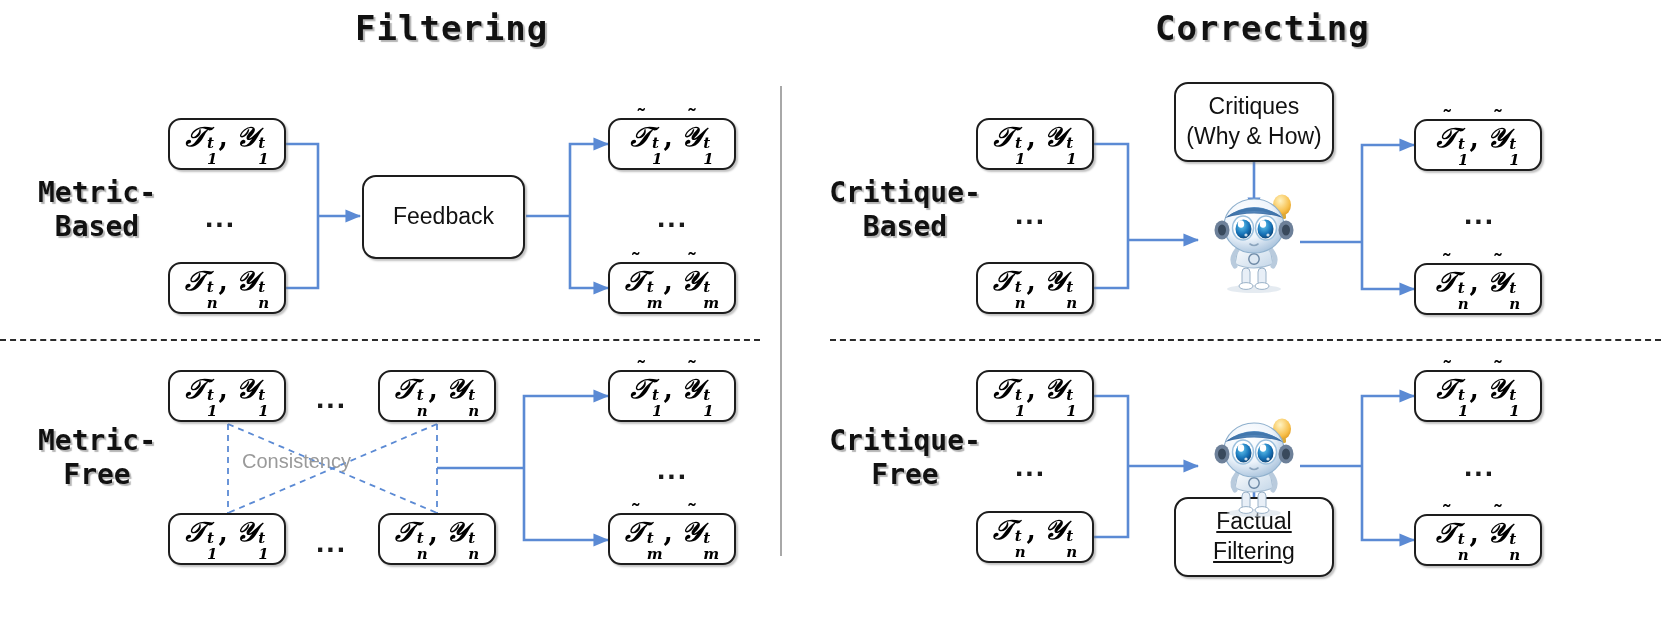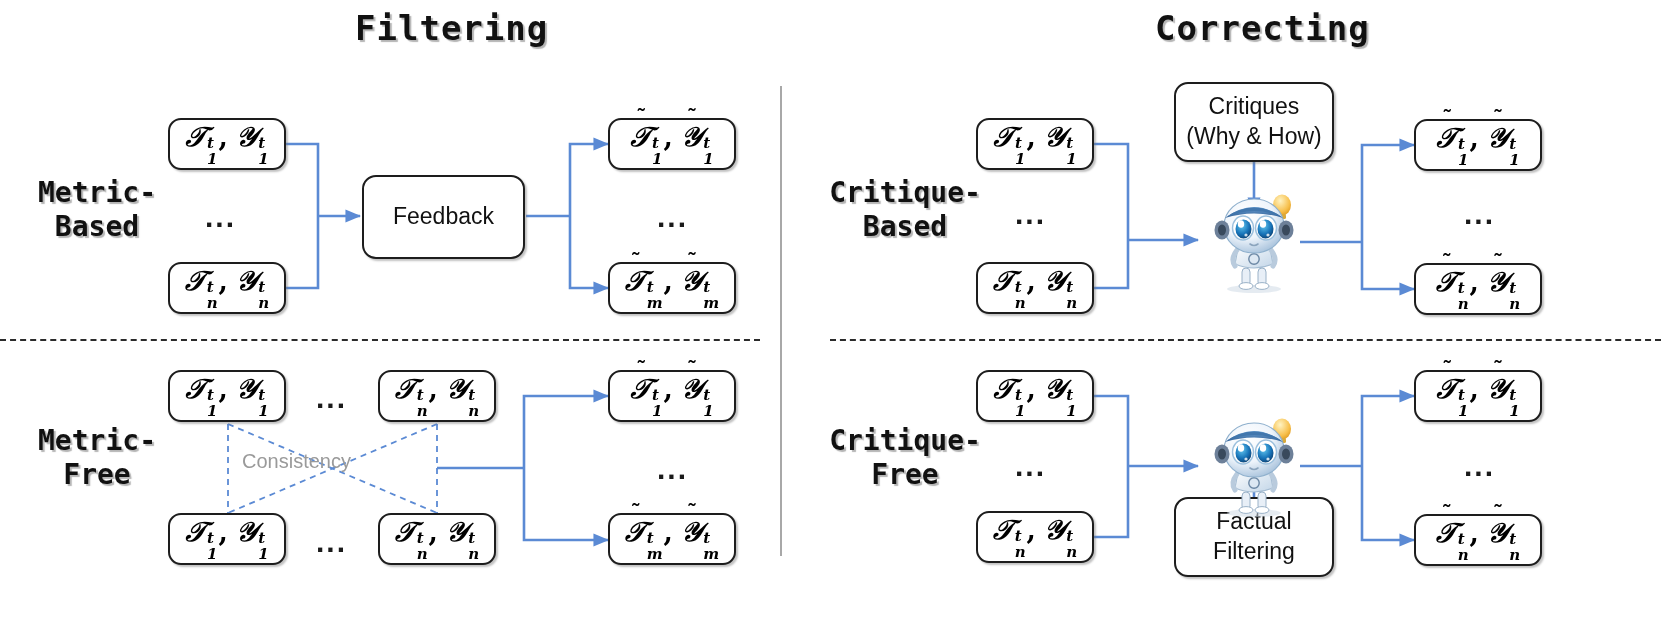--- a/index.html
+++ b/index.html
@@ -157,21 +157,21 @@
 
 <div class="proc" id="box-metrics" style="left:362px;top:175px;width:163px;height:84px;">
   <div>Feedback</div>
 </div>
 
 <div class="proc" id="box-critiques" style="left:1174px;top:82px;width:160px;height:80px;">
   <div>Critiques</div>
   <div>(Why &amp; How)</div>
 </div>
 
-<div class="proc" id="box-factual" style="left:1174px;top:497px;width:160px;height:80px;">
+<div class="proc" id="box-factual" style="left:1174px;top:497px;width:160px;height:80px;text-decoration:underline;">
   <div>Factual</div>
   <div>Filtering</div>
 </div>
 
 <div class="ellipsis" style="left:205px;top:202px;">...</div>
 <div class="ellipsis" style="left:657px;top:202px;">...</div>
 <div class="ellipsis" style="left:316px;top:383px;">...</div>
 <div class="ellipsis" style="left:316px;top:527px;">...</div>
 <div class="ellipsis" style="left:657px;top:454px;">...</div>
 <div class="ellipsis" style="left:1015px;top:199px;">...</div>

